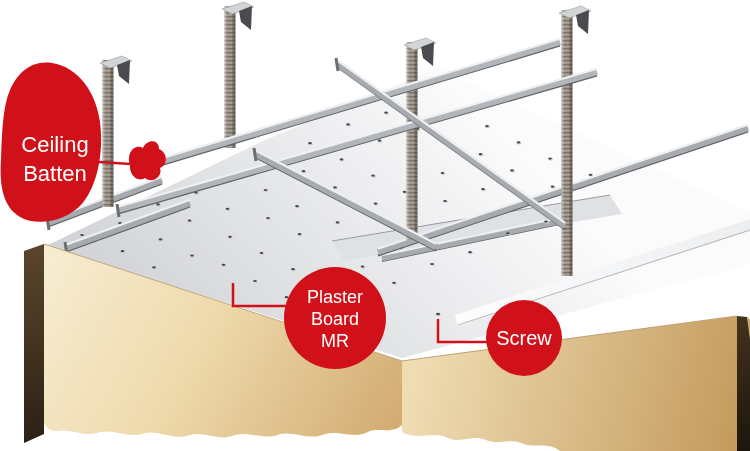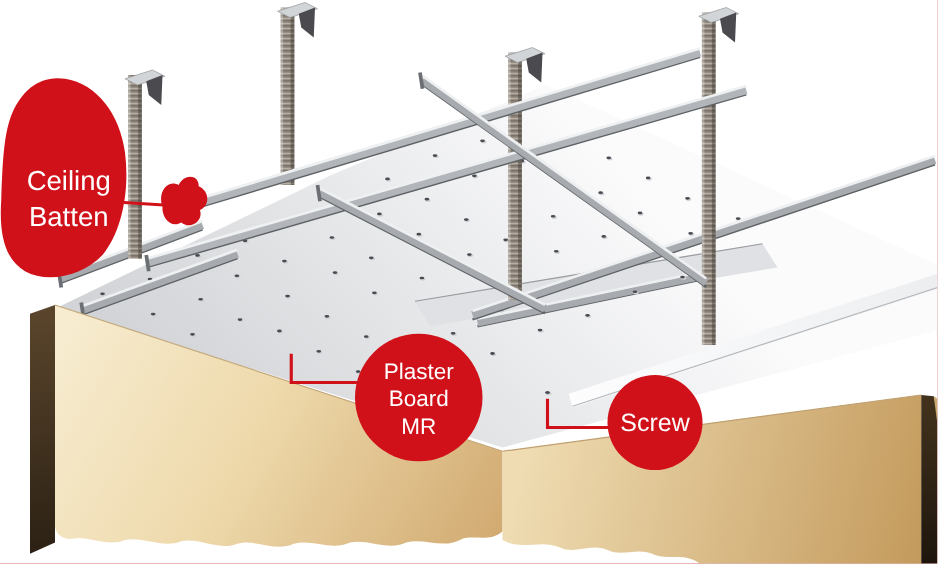--- a/index.html
+++ b/index.html
@@ -1,16 +1,16 @@
 <!DOCTYPE html>
 <html><head>
 <meta charset="utf-8">
 <style>
   html,body{margin:0;padding:0;background:#ffffff;}
-  .stage{position:relative;width:750px;height:451px;background:#b91c1c;overflow:hidden;
+  .stage{position:relative;width:750px;height:451px;background:#84cc16;overflow:hidden;
          font-family:"Liberation Sans", sans-serif;}
   svg{display:block;}
   text{font-family:"Liberation Sans", sans-serif;}
   .callout-text{font-size:22px;}
   .callout-text-sm{font-size:18px;}
   .callout-text-md{font-size:20px;}
 </style>
 </head>
 <body>
 

